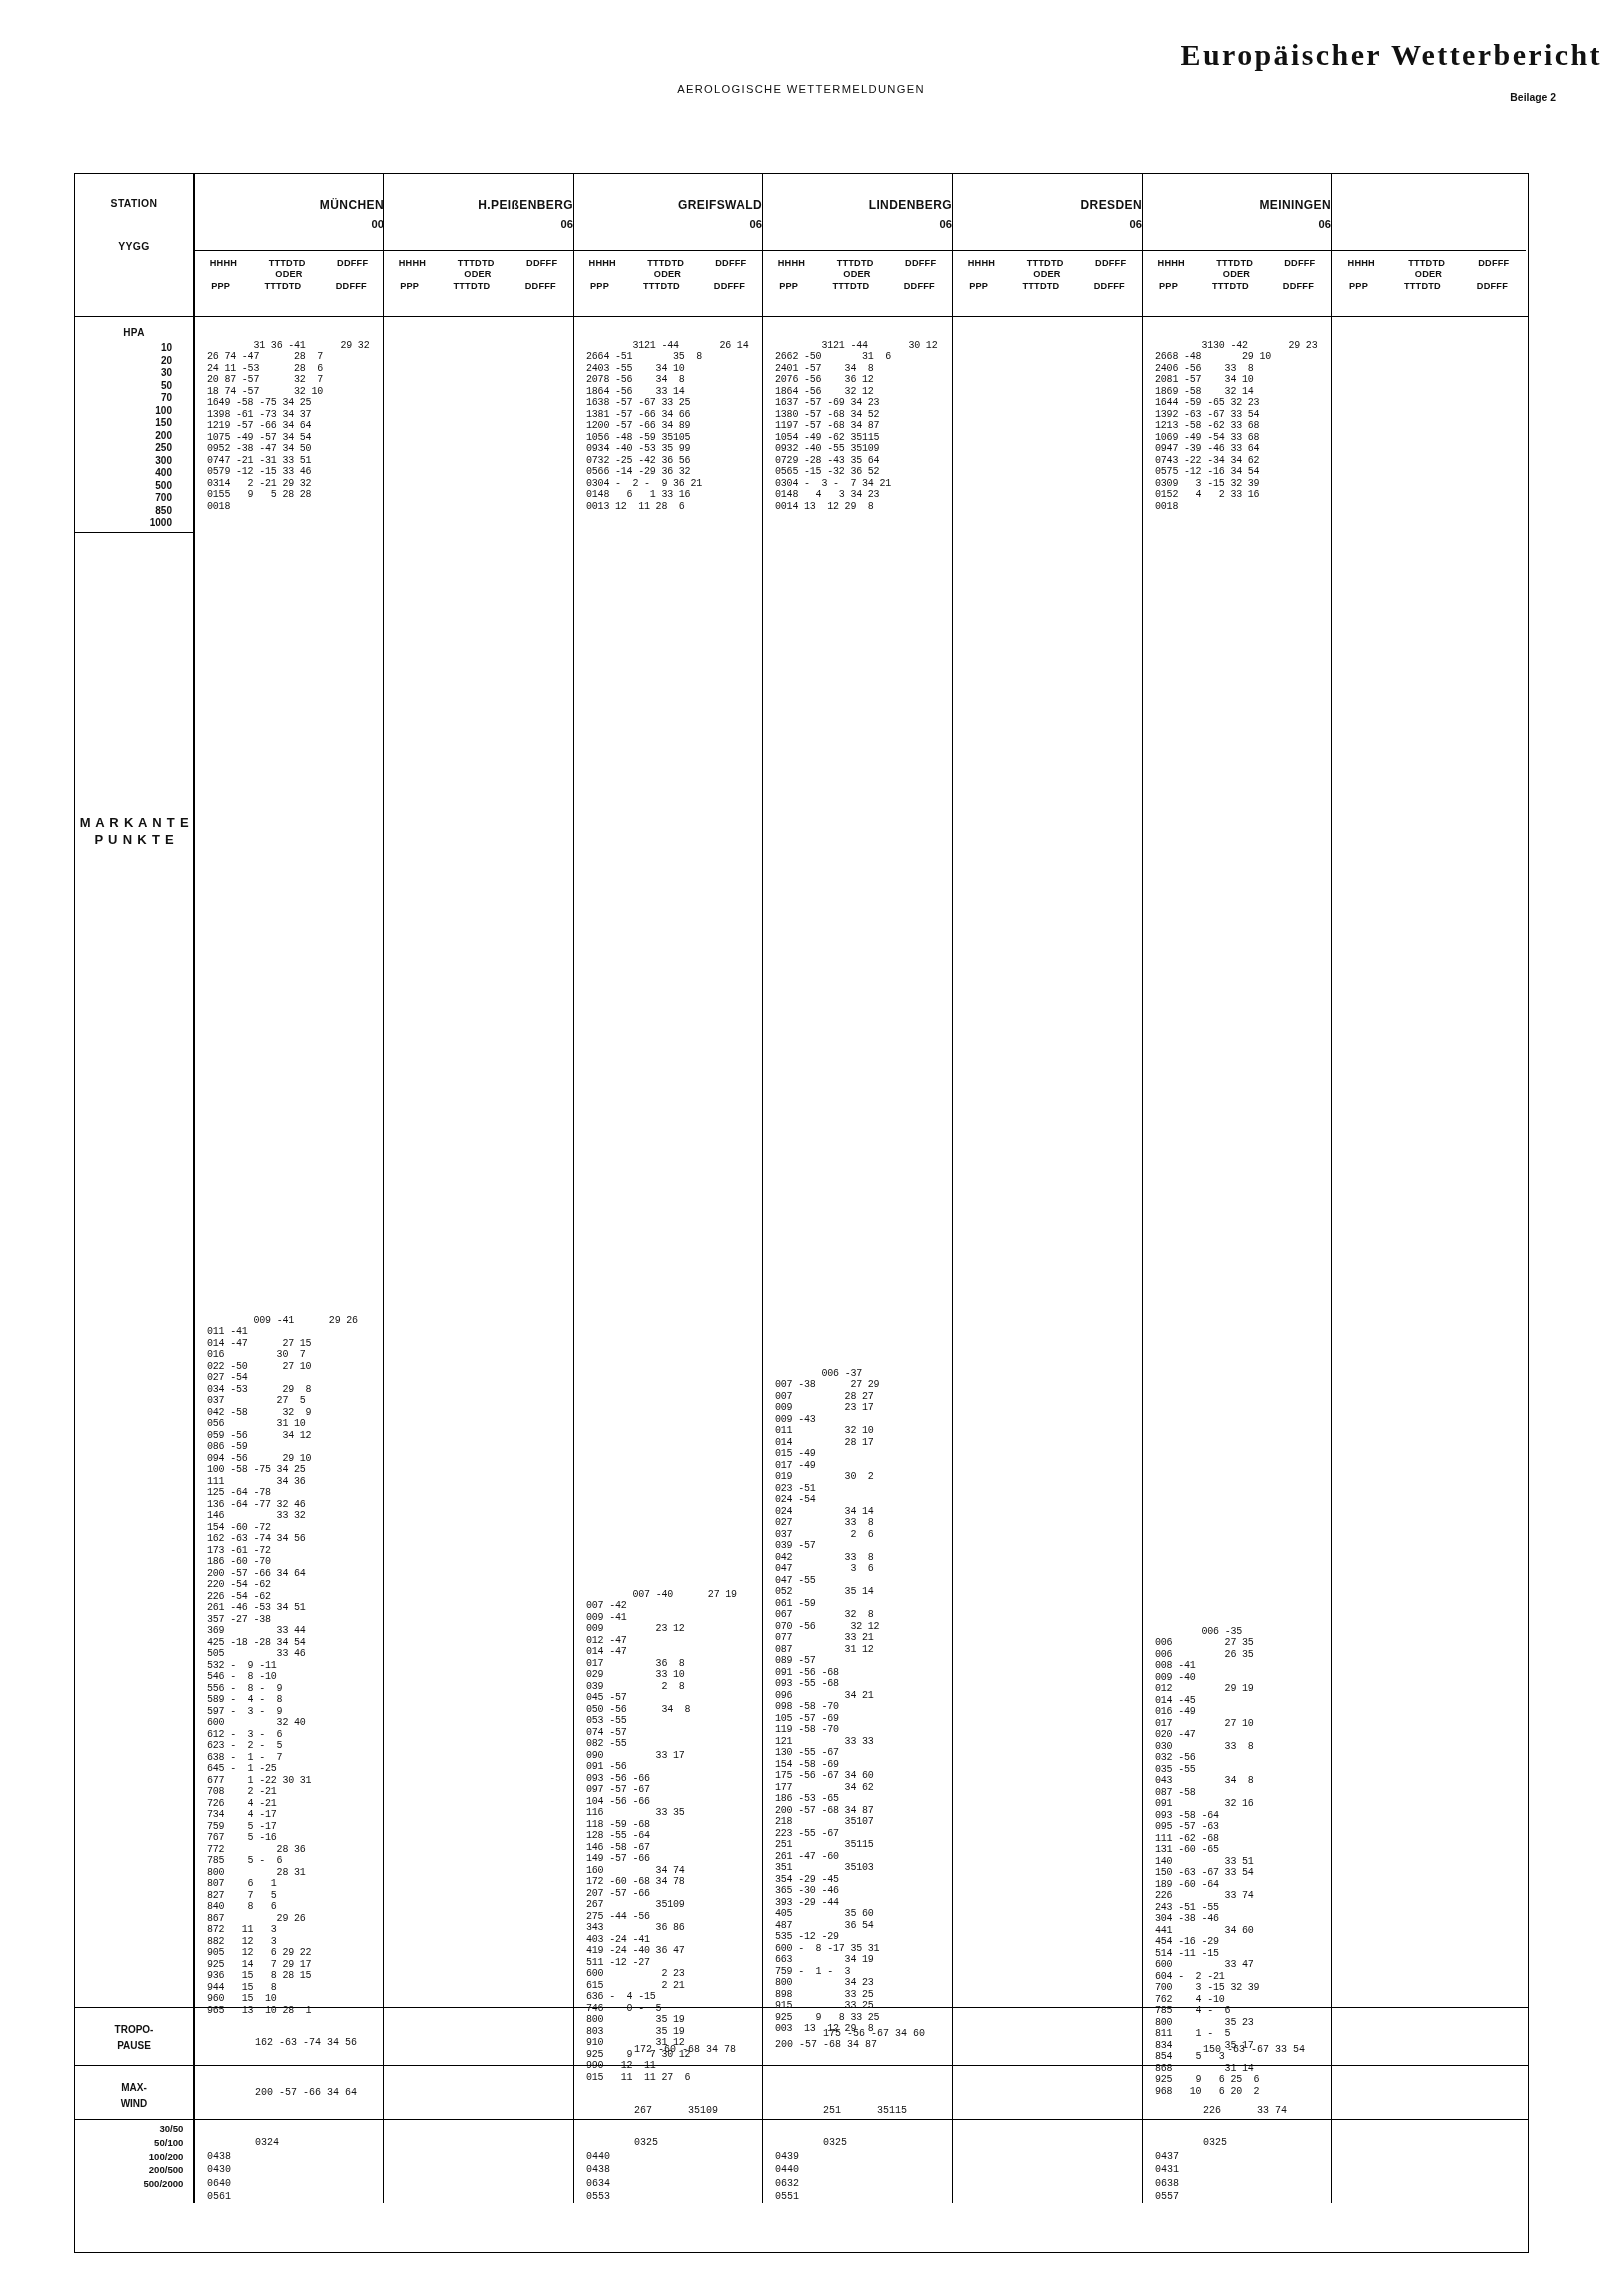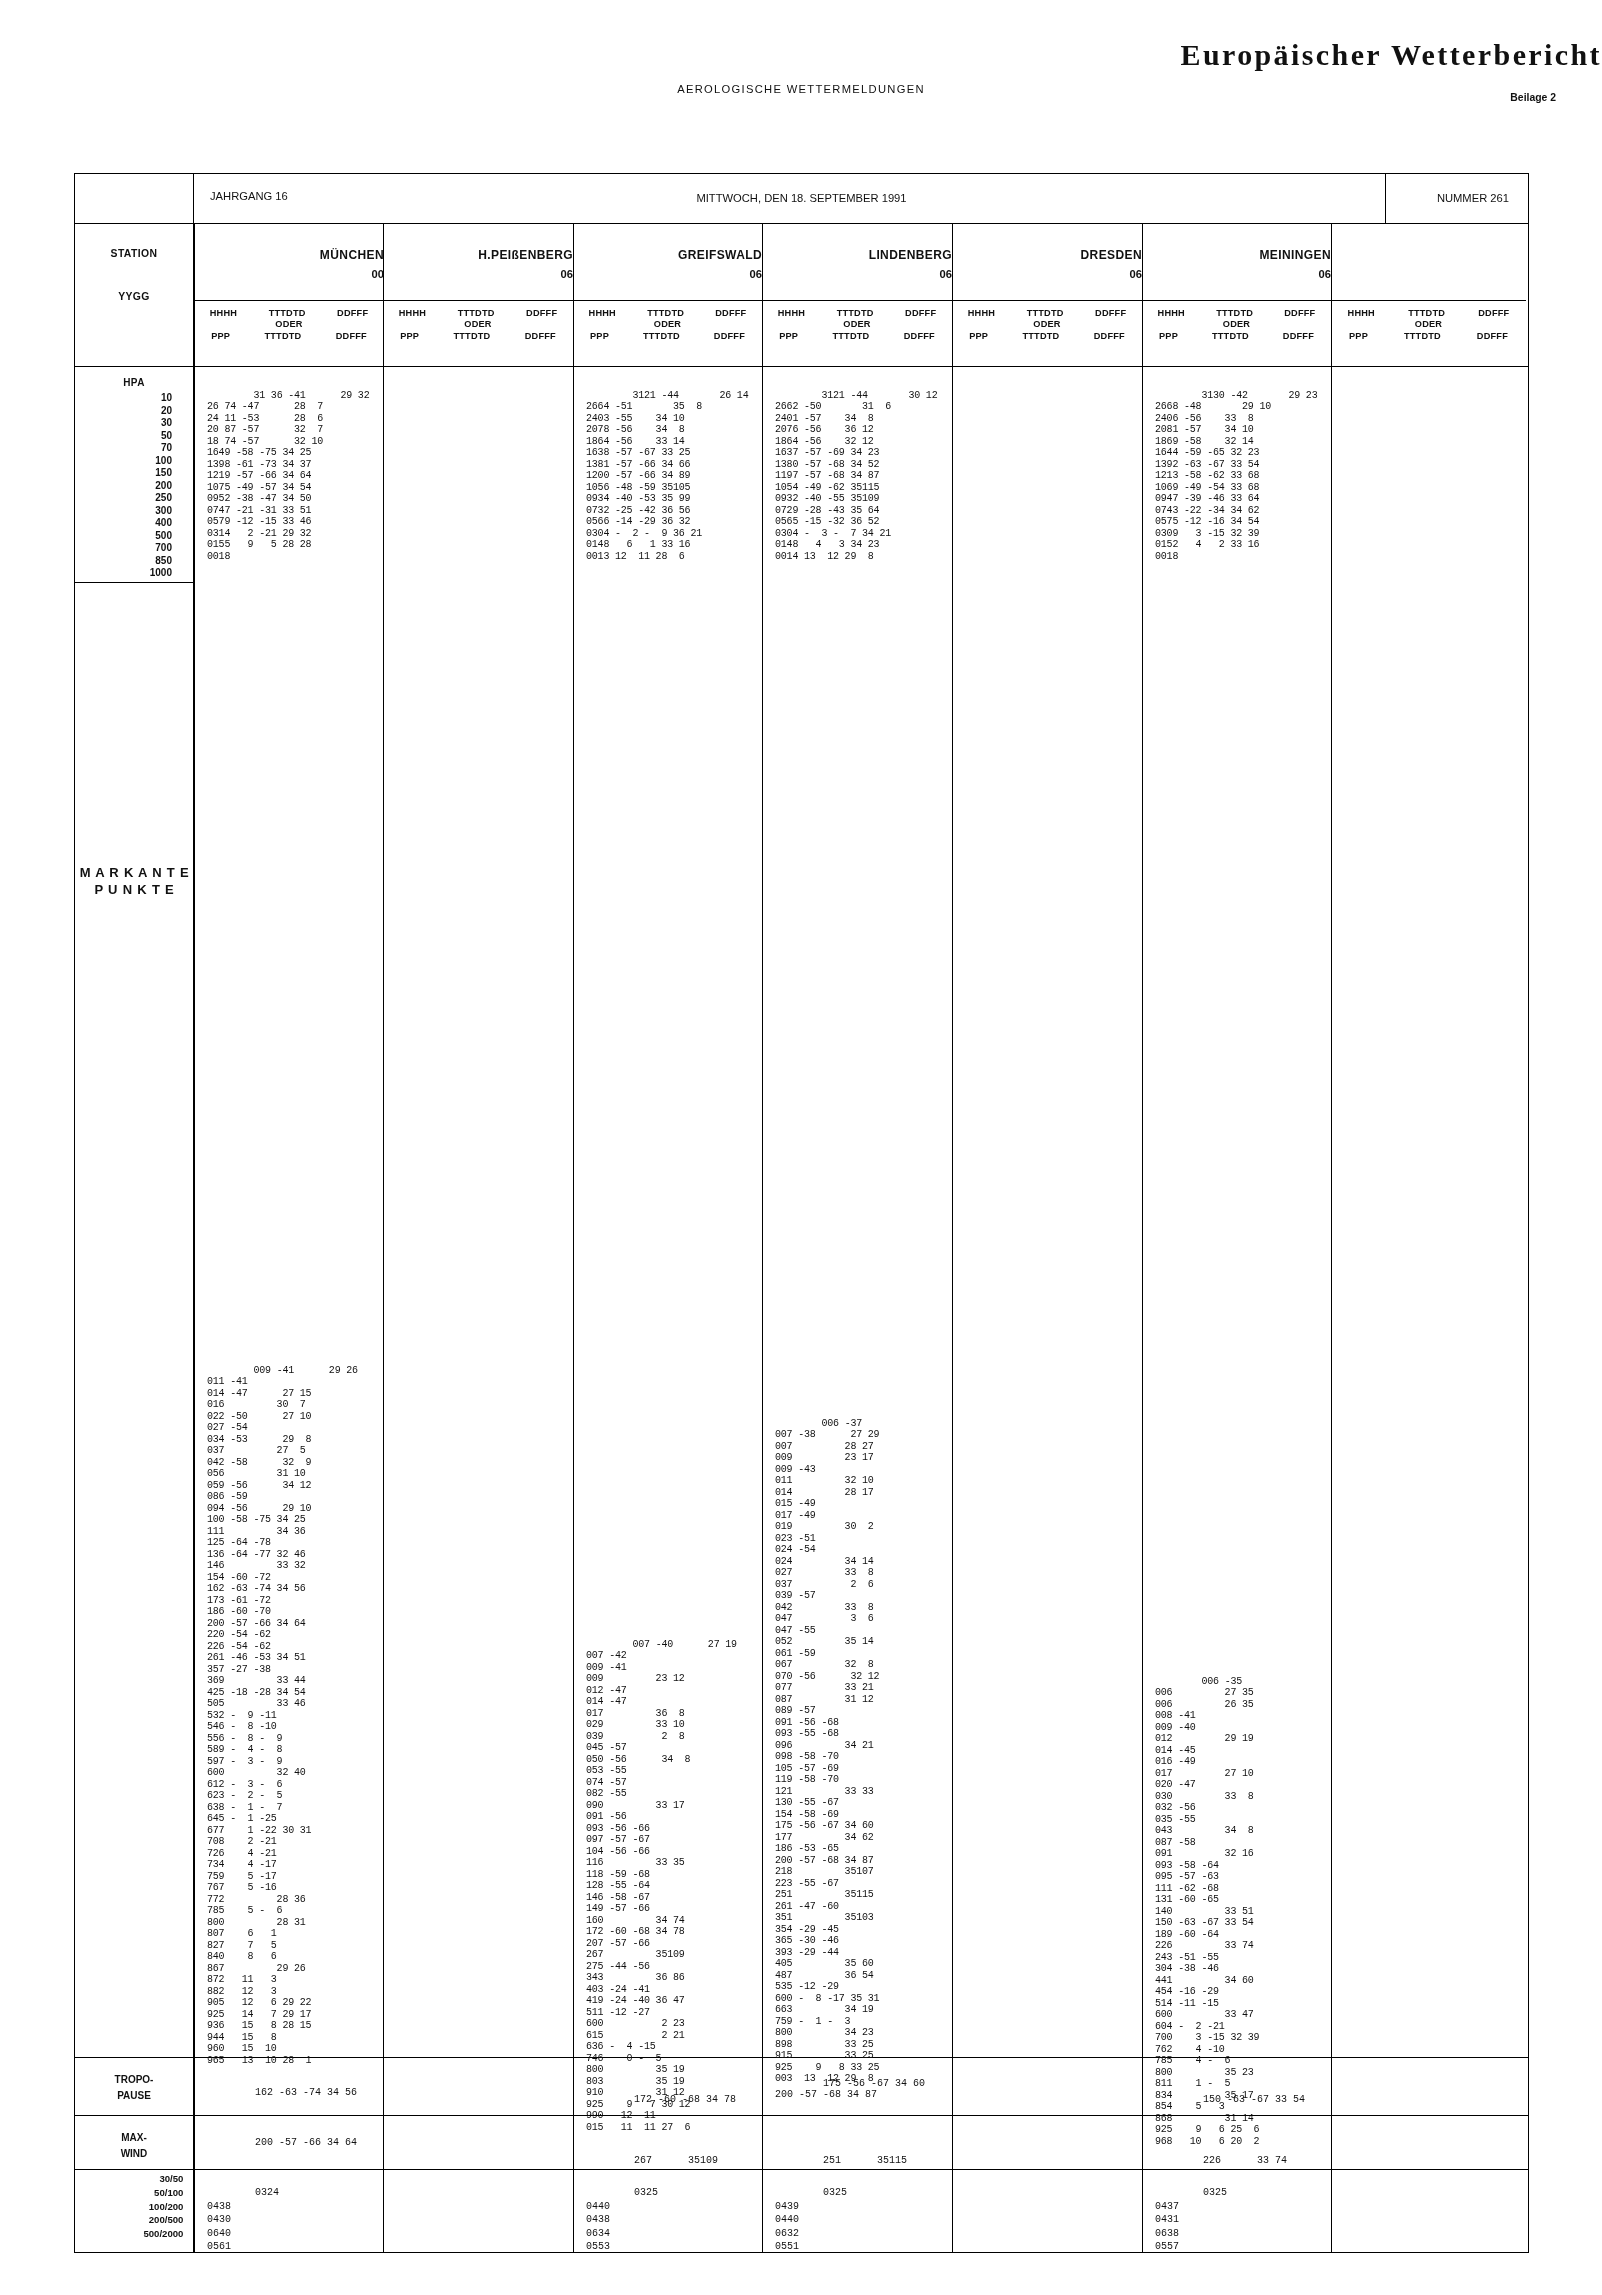--- a/index.html
+++ b/index.html
@@ -299,27 +299,20 @@
 <body>
 
 <div class="page">
 
   <div class="doc-title">Europäischer Wetterbericht</div>
   <div class="doc-subtitle2">AEROLOGISCHE WETTERMELDUNGEN</div>
   <div class="beilage">Beilage 2</div>
 
   <div class="frame">
 
-    <div class="issue-row">
-      <div class="cell-left"></div>
-      <div class="jahrgang">JAHRGANG 16</div>
-      <div class="datum">MITTWOCH, DEN 18. SEPTEMBER 1991</div>
-      <div class="nummer">NUMMER 261</div>
-      <div class="cell-right"></div>
-    </div>
 
     <div class="colhead">
       <div class="stat-label">
         <div class="l1">STATION</div>
         <div class="l2">YYGG</div>
       </div>
 
       <div class="vline" style="left:119px;"></div>
       <div class="vline" style="left:308px;"></div>
       <div class="vline" style="left:498px;"></div>

